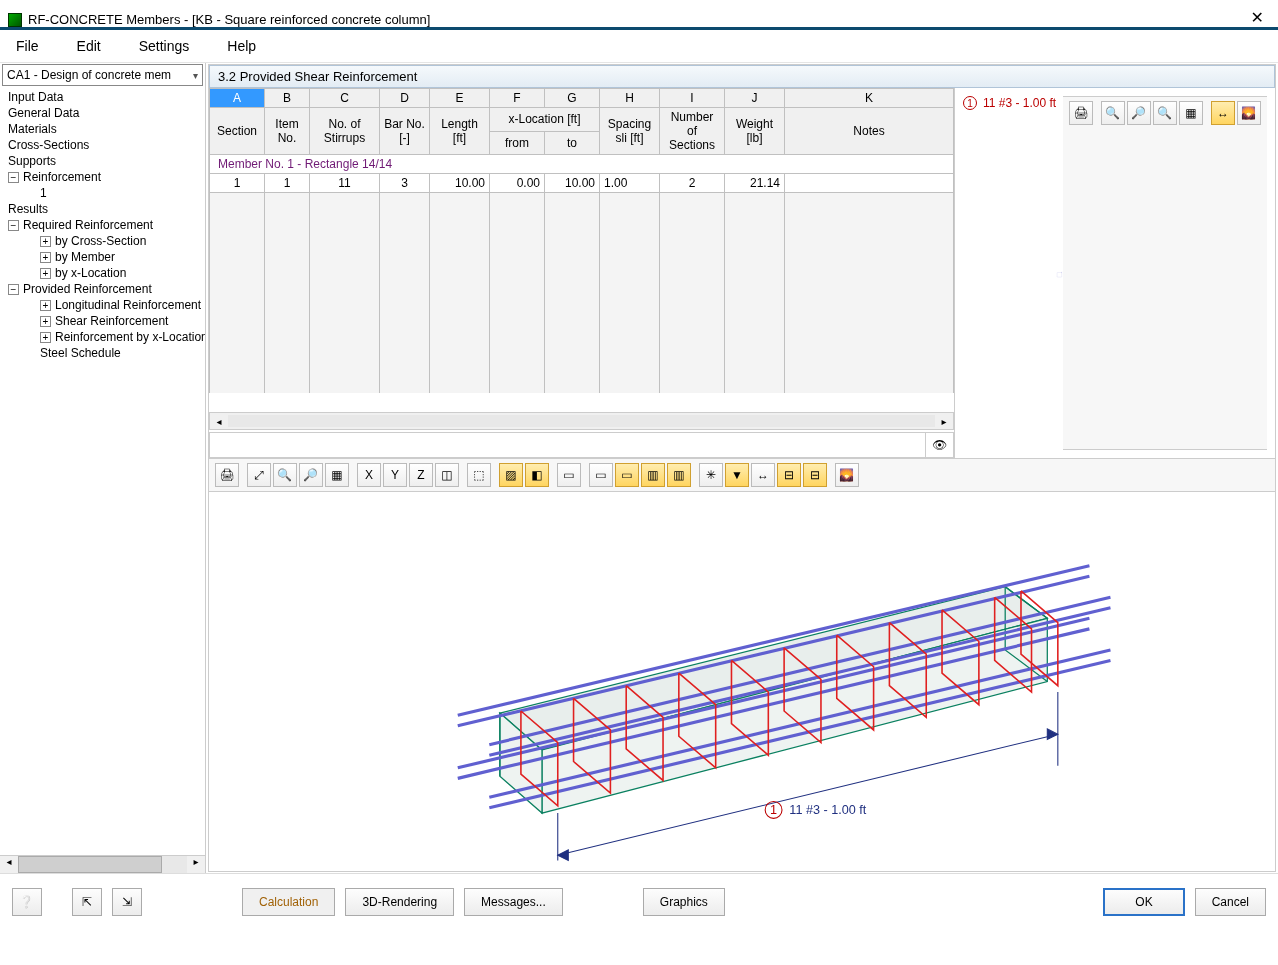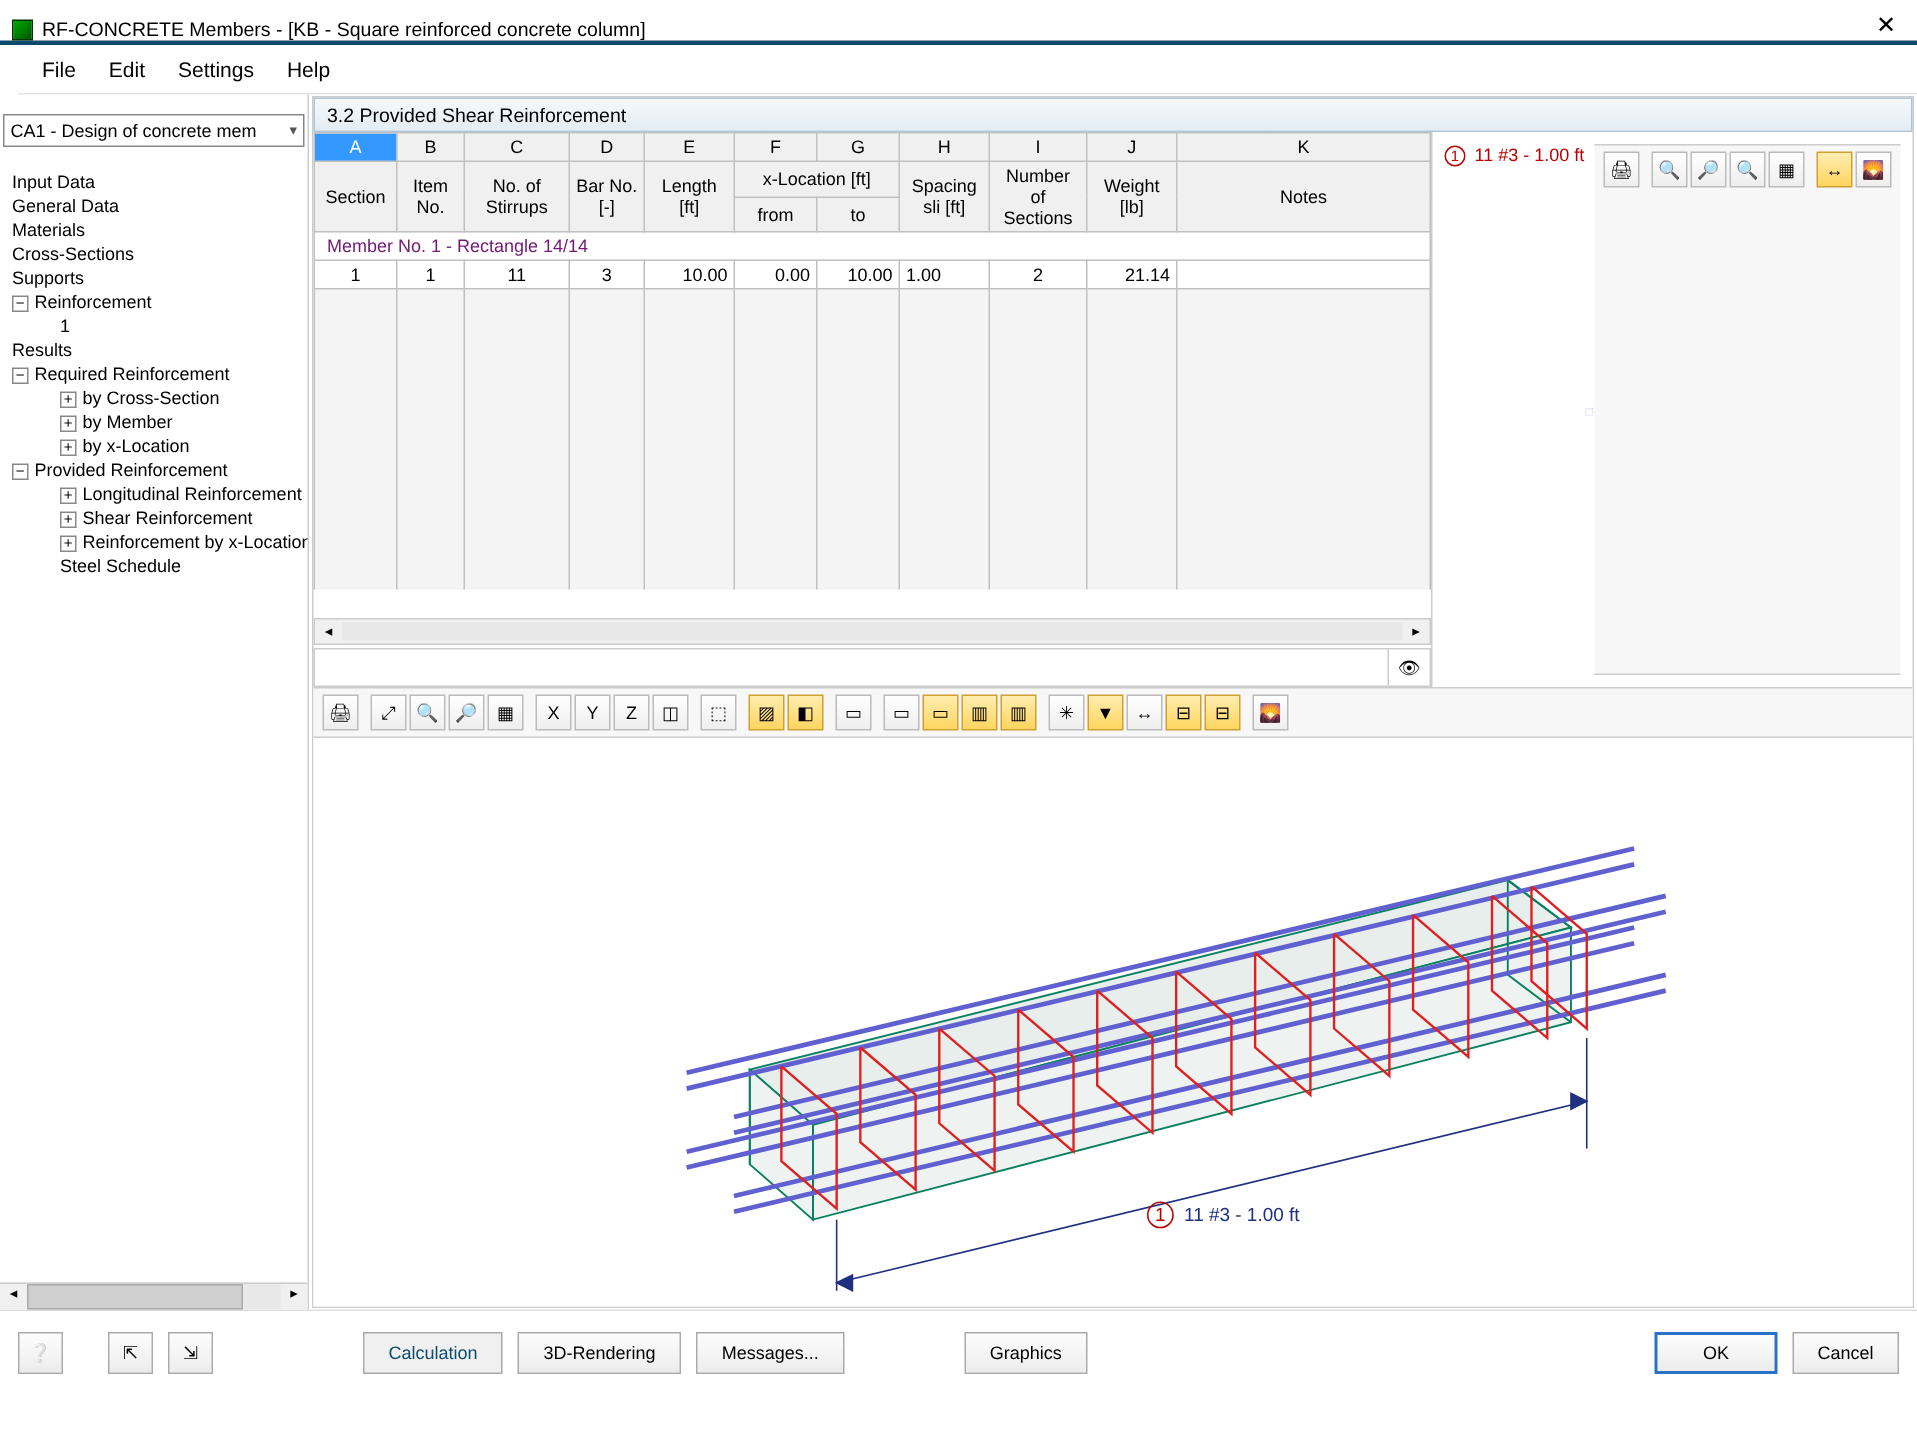--- a/index.html
+++ b/index.html
@@ -1,25 +1,25 @@
 <!DOCTYPE html>
 <html><head>
 <meta charset="utf-8">
 <style>
 * { box-sizing: border-box; margin: 0; padding: 0; }
 body { font-family: "Segoe UI", Tahoma, sans-serif; font-size: 12px; background: #fff; color: #000; width: 1278px; height: 965px; overflow: hidden; }
 .titlebar { display: flex; align-items: flex-end; height: 30px; padding: 0 8px; border-bottom: 3px solid #0c4a6e; }
 .titlebar .app-icon { width: 14px; height: 14px; background: linear-gradient(135deg,#0a0,#050); border: 1px solid #030; margin-right: 6px; }
 .titlebar .title { flex: 1; font-size: 13px; }
 .titlebar .close { font-size: 16px; cursor: pointer; padding: 0 6px; }
-.menubar { display: flex; gap: 2px; padding: 4px 6px; border-bottom: 1px solid #e5e5e5; margin-left: 12px; }
+.menubar { display: flex; gap: 18px; padding: 4px 6px; border-bottom: 1px solid #e5e5e5; }
 .menubar span { padding: 4px 10px; font-size: 14px; cursor: pointer; }
 .main { display: flex; height: 810px; }
 .sidebar { width: 206px; border-right: 1px solid #ccc; display: flex; flex-direction: column; }
-.combo { display:flex; align-items:center; border: 1px solid #888; margin: 13px 2px; height: 22px; padding: 0 4px; background: #fff; font-size: 12px; }
+.combo { display:flex; align-items:center; border: 1px solid #888; margin: 1px 2px; height: 22px; padding: 0 4px; background: #fff; font-size: 12px; }
 .combo .arrow { margin-left:auto; font-size: 10px; color:#555; }
 .tree { flex: 1; overflow: hidden; padding-top: 2px; }
 .tree .node { padding: 1px 0 1px 8px; white-space: nowrap; cursor: pointer; }
 .tree .node.lvl1 { }
 .tree .node.lvl2 { padding-left: 40px; }
 .tree .exp { display:inline-block; width:11px; height:11px; border:1px solid #888; text-align:center; line-height:9px; font-size:10px; margin-right:4px; background:#fff; }
 .tree .hdr { font-weight: normal; }
 .content { flex: 1; display: flex; flex-direction: column; border: 1px solid #ccc; margin:1px 2px; }
 .section-title { background: linear-gradient(#f5f9fc,#e3ecf4); border: 1px solid #b0c4d8; padding: 3px 8px; font-size: 13px; }
 .split-top { display: flex; height: 370px; }
@@ -44,21 +44,21 @@
 .preview-label { color:#b00; font-size:12px; }
 .preview-label .circ { display:inline-block; width:14px; height:14px; border:1px solid #b00; border-radius:50%; text-align:center; line-height:13px; font-size:10px; margin-right:6px; }
 .preview-svg { flex:1; margin-top:4px; }
 .toolbar { display:flex; gap:2px; padding:4px 6px; border-top:1px solid #ccc; border-bottom:1px solid #ccc; background:#f7f7f7; flex-wrap: nowrap; }
 .toolbar .btn { width:24px; height:24px; border:1px solid #bbb; background:linear-gradient(#fff,#eee); display:flex; align-items:center; justify-content:center; font-size:12px; cursor:pointer; }
 .toolbar .btn.on { background:linear-gradient(#ffedb0,#ffd560); border-color:#d0a030; }
 .toolbar .sep { width:4px; }
 .render-pane { flex:1; background:#fff; position: relative; overflow:hidden; }
 .footer { display:flex; align-items:center; gap:10px; padding:10px 12px; border-top:1px solid #ddd; height: 56px;}
 .footer .fbtn { height:28px; padding:0 16px; border:1px solid #aaa; background:linear-gradient(#fdfdfd,#ececec); cursor:pointer; font-size:12px; }
-.footer .fbtn.disabled { color:#0c4a6e; background:#f0f0f0; }
+.footer .fbtn.disabled { color:#a16207; background:#f0f0f0; }
 .footer .fbtn.primary { border:2px solid #2a72c8; padding:0 30px; }
 .footer .iconbtn { width:30px; height:28px; border:1px solid #aaa; background:linear-gradient(#fdfdfd,#ececec); display:flex; align-items:center; justify-content:center; cursor:pointer; }
 .footer .spacer { flex:1; }
 .sb-hscroll { display:flex; height:18px; border-top:1px solid #ccc; background:#f0f0f0; }
 .sb-hscroll .arrow { width:18px; text-align:center; font-size:10px; }
 .sb-hscroll .track { flex:1; background:#e8e8e8; position:relative; }
 .sb-hscroll .thumb { position:absolute; left:0; top:0; height:100%; width:85%; background:#cfcfcf; border:1px solid #aaa; }
 </style>
 </head>
 <body>

